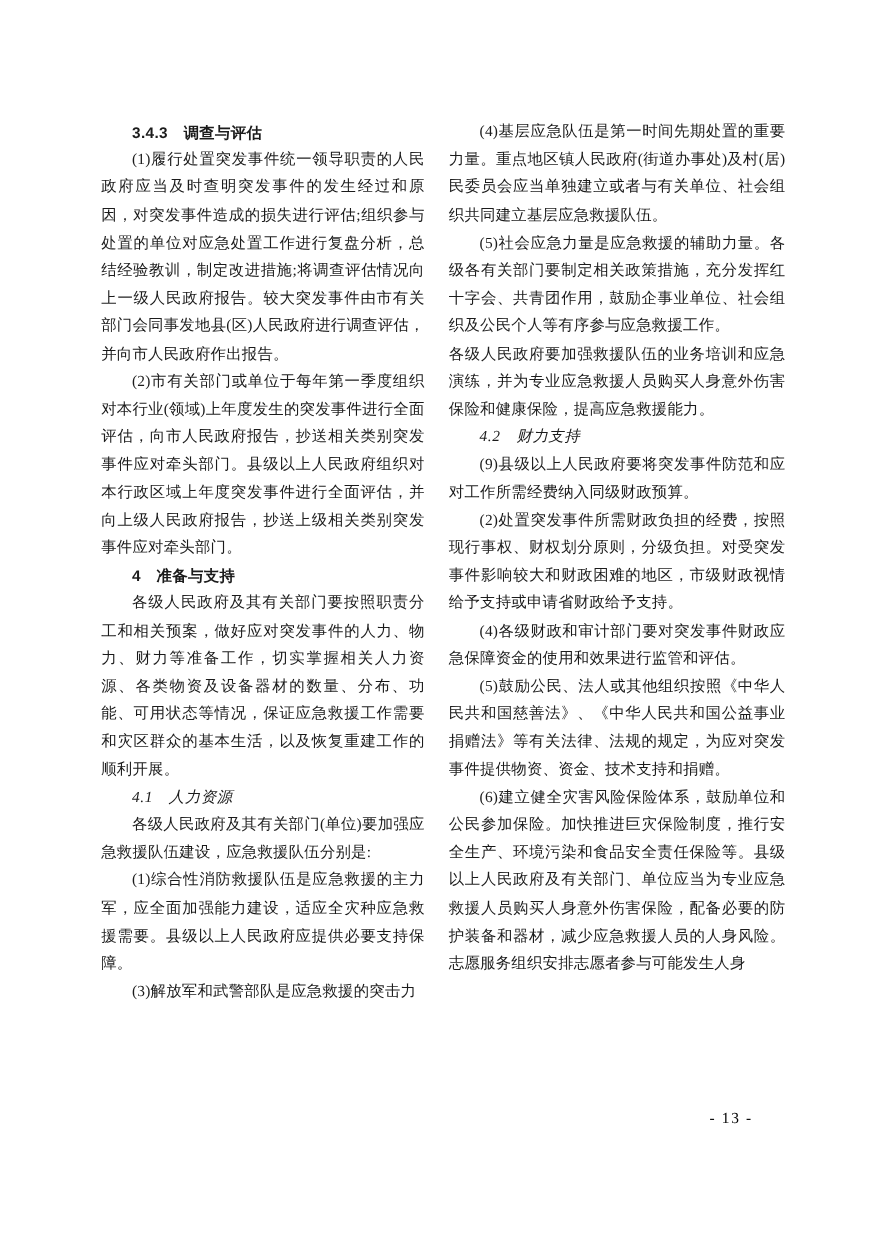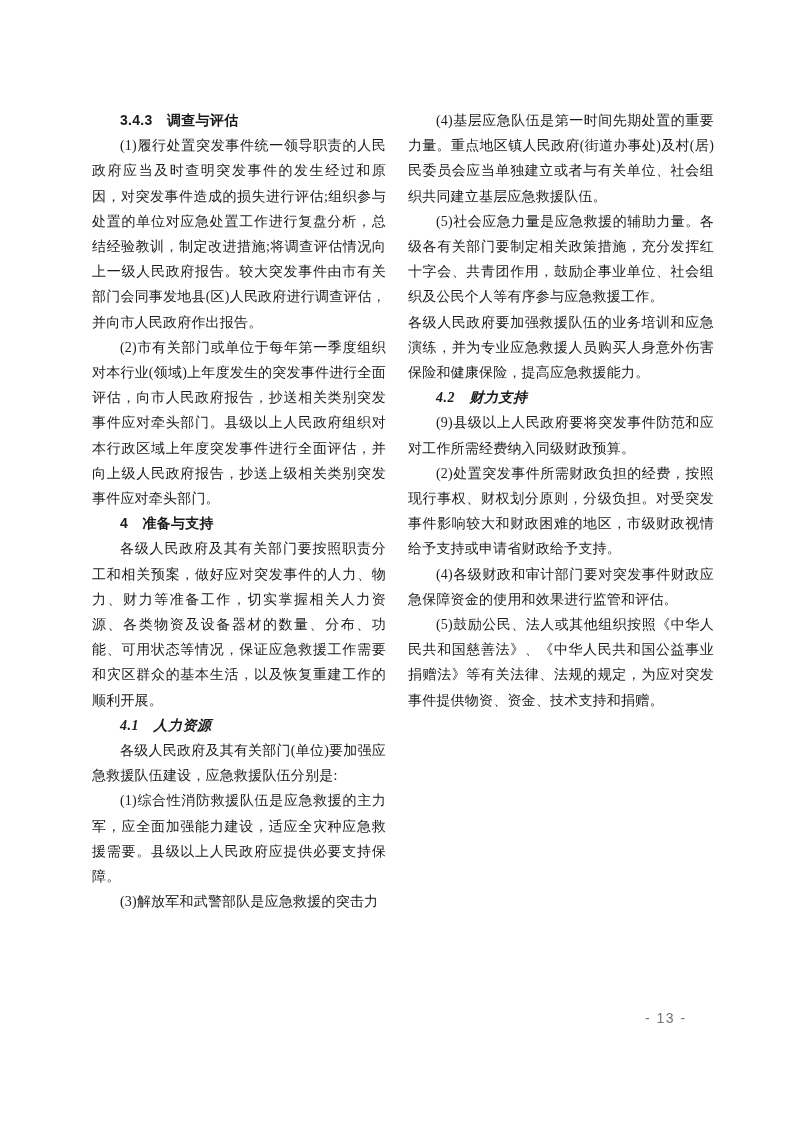--- a/index.html
+++ b/index.html
@@ -34,33 +34,33 @@
   .para-flush { text-indent: 0; }
 
   .heading-section {
     text-indent: 2em;
     font-family: "Liberation Sans", "DejaVu Sans", sans-serif;
     font-weight: bold;
     letter-spacing: 0.3px;
   }
   .heading-sub {
     text-indent: 2em;
-    font-weight: bold;
+    font-weight: normal;
     font-style: italic;
     letter-spacing: 0.5px;
   }
 
   .page-number {
     position: absolute;
     left: 645px;
     top: 1010px;
     font-size: 14px;
     letter-spacing: 1.5px;
-    font-family: Liberation Sans, sans-serif;
-    color: #737373;
+    font-family: Liberation Serif, serif;
+    color: #000000;
     white-space: nowrap;
   }
 </style>
 </head>
 <body>
 
 <div class="page">
   <div class="column column-left" id="col-left">
       <div class="block heading-section">3.4.3　调查与评估</div>
       <div class="block para">(1)履行处置突发事件统一领导职责的人民政府应当及时查明突发事件的发生经过和原因，对突发事件造成的损失进行评估;组织参与处置的单位对应急处置工作进行复盘分析，总结经验教训，制定改进措施;将调查评估情况向上一级人民政府报告。较大突发事件由市有关部门会同事发地县(区)人民政府进行调查评估，并向市人民政府作出报告。</div>
@@ -74,15 +74,16 @@
     </div>
   <div class="column column-right" id="col-right">
       <div class="block para">(4)基层应急队伍是第一时间先期处置的重要力量。重点地区镇人民政府(街道办事处)及村(居)民委员会应当单独建立或者与有关单位、社会组织共同建立基层应急救援队伍。</div>
       <div class="block para">(5)社会应急力量是应急救援的辅助力量。各级各有关部门要制定相关政策措施，充分发挥红十字会、共青团作用，鼓励企事业单位、社会组织及公民个人等有序参与应急救援工作。</div>
       <div class="block para-flush">各级人民政府要加强救援队伍的业务培训和应急演练，并为专业应急救援人员购买人身意外伤害保险和健康保险，提高应急救援能力。</div>
       <div class="block heading-sub">4.2　财力支持</div>
       <div class="block para">(9)县级以上人民政府要将突发事件防范和应对工作所需经费纳入同级财政预算。</div>
       <div class="block para">(2)处置突发事件所需财政负担的经费，按照现行事权、财权划分原则，分级负担。对受突发事件影响较大和财政困难的地区，市级财政视情给予支持或申请省财政给予支持。</div>
       <div class="block para">(4)各级财政和审计部门要对突发事件财政应急保障资金的使用和效果进行监管和评估。</div>
       <div class="block para">(5)鼓励公民、法人或其他组织按照《中华人民共和国慈善法》、《中华人民共和国公益事业捐赠法》等有关法律、法规的规定，为应对突发事件提供物资、资金、技术支持和捐赠。</div>
+      <div class="block para">(6)建立健全灾害风险保险体系，鼓励单位和公民参加保险。加快推进巨灾保险制度，推行安全生产、环境污染和食品安全责任保险等。县级以上人民政府及有关部门、单位应当为专业应急救援人员购买人身意外伤害保险，配备必要的防护装备和器材，减少应急救援人员的人身风险。志愿服务组织安排志愿者参与可能发生人身</div>
     </div>
   <div class="page-number">- 13 -</div>
 </div>
 
 </body></html>

